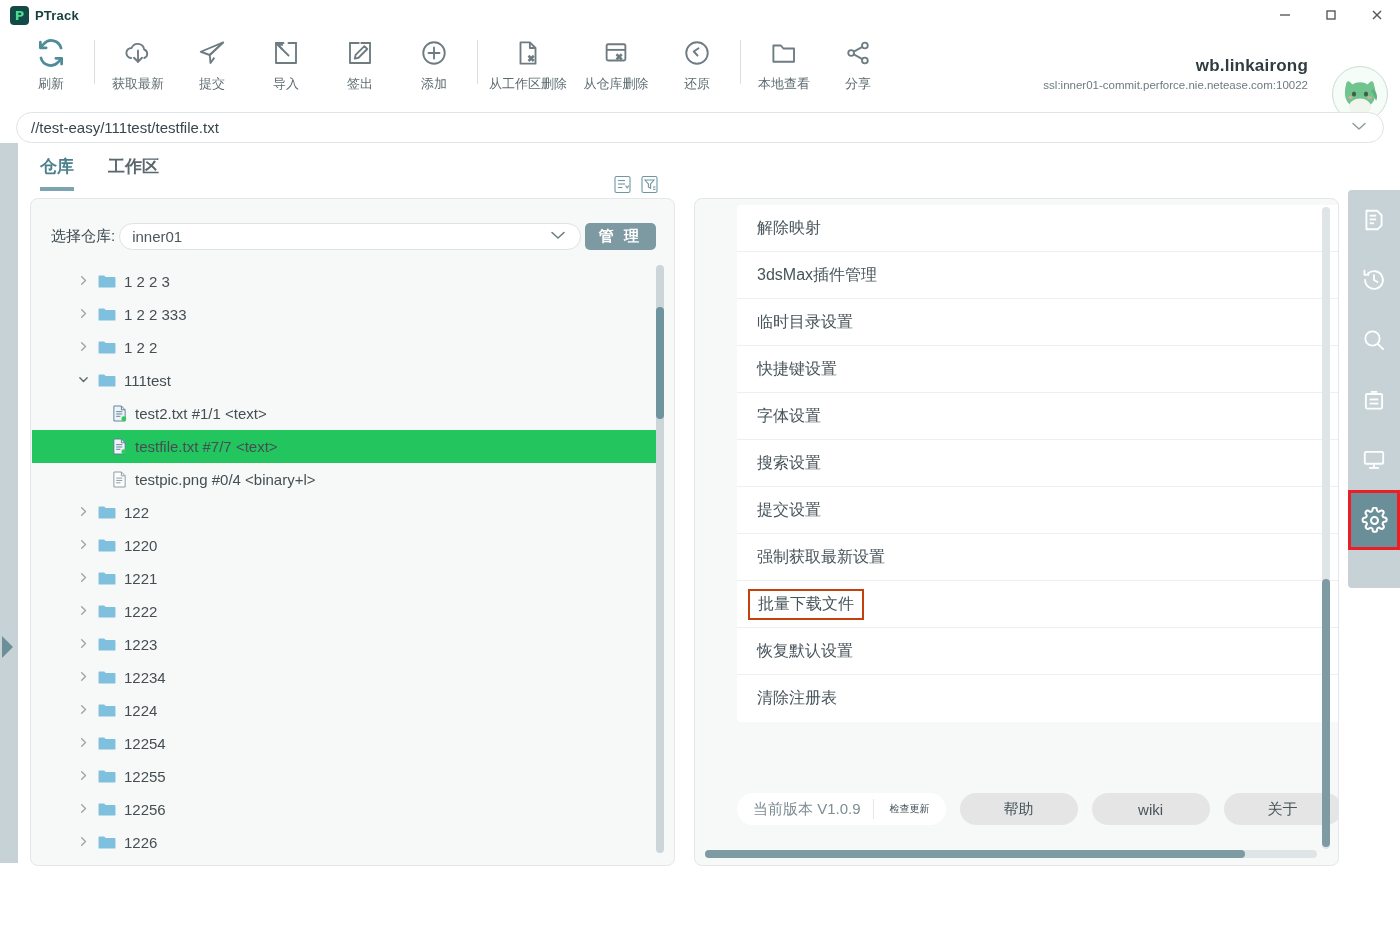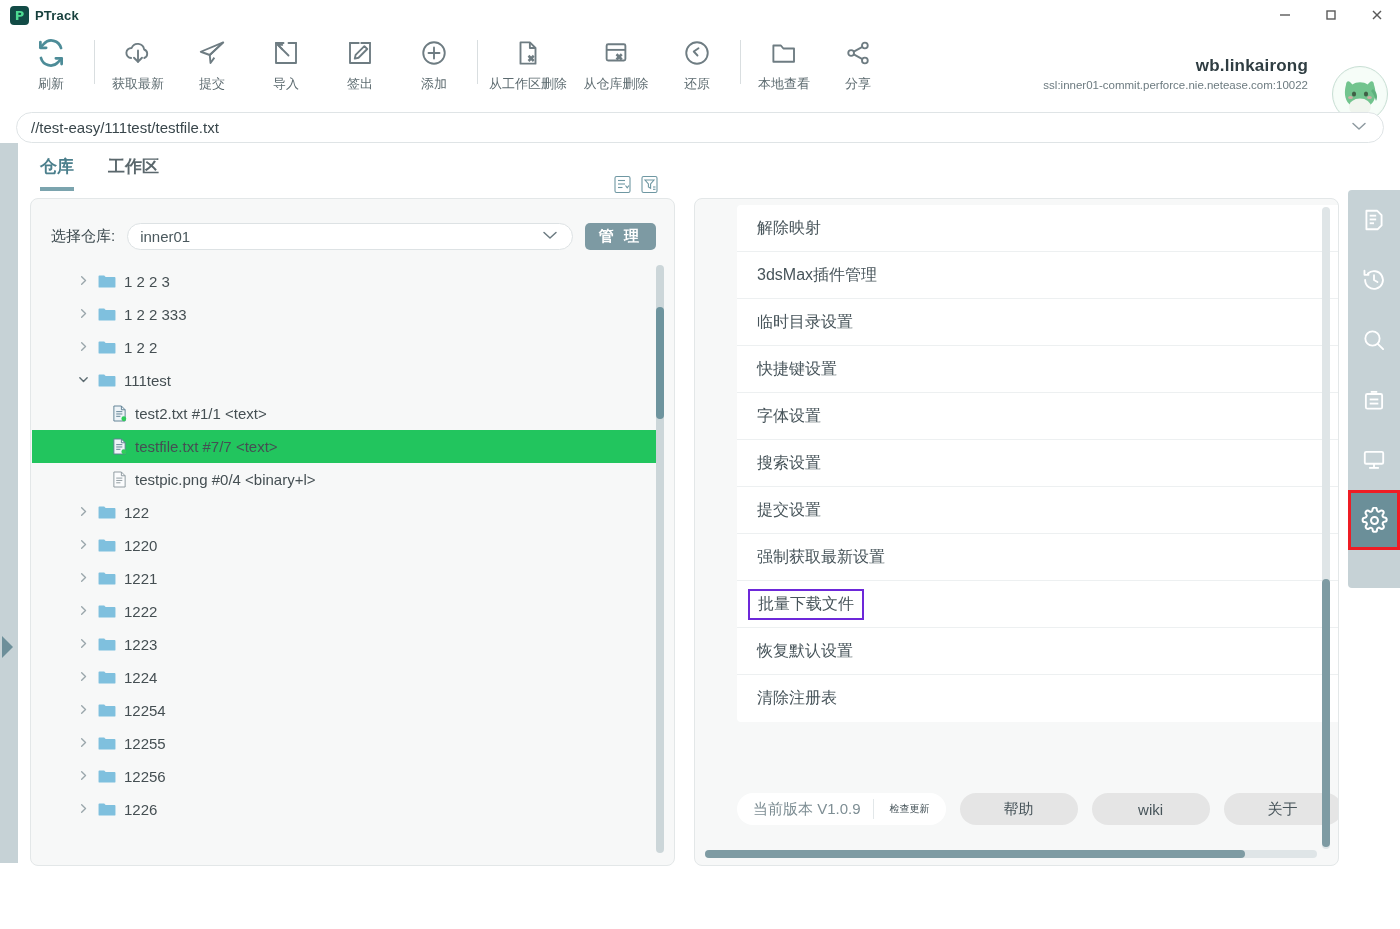--- a/index.html
+++ b/index.html
@@ -82,21 +82,21 @@
     width: 0; height: 0;
     border-top: 11px solid transparent; border-bottom: 11px solid transparent;
     border-left: 11px solid #6d8f9a;
   }
 
   
   .tree-panel {
     position: absolute; left: 30px; top: 198px; width: 645px; height: 668px;
     background: #f7f8f8; border: 1px solid #e3e7e8; border-radius: 8px;
   }
-  .repo-row { display: flex; align-items: center; gap: 12px; padding: 24px 18px 12px 20px; }
+  .repo-row { display: flex; align-items: center; gap: 4px; padding: 24px 18px 12px 20px; }
   .repo-label { font-size: 15px; color: #3d4a4f; }
   .repo-select {
     flex: 1; height: 27px; border: 1px solid #dde2e4; border-radius: 14px;
     background: #fff; display: flex; align-items: center; padding: 0 12px;
     font-size: 15px; color: #4a585d;
   }
   .repo-select .chev { margin-left: auto; color: #6b7a80; }
   .manage-btn {
     background: #7d9aa3; color: #fff; font-size: 15px; font-weight: bold;
     border-radius: 5px; padding: 4px 14px; letter-spacing: 3px;
@@ -135,21 +135,21 @@
   .settings-card {
     position: absolute; left: 42px; top: 6px; width: 620px; background: #fff;
     border-radius: 4px;
   }
   .srow {
     height: 47px; display: flex; align-items: center; padding-left: 20px;
     font-size: 16px; color: #47545a; border-bottom: 1px solid #edf0f1;
   }
   .srow:last-child { border-bottom: none; }
   .srow .boxed {
-    border: 2px solid #6d28d9; padding: 3px 8px; margin-left: -9px;
+    border: 2px solid #c2410c; padding: 3px 8px; margin-left: -9px;
   }
 
   .footer-row {
     position: absolute; left: 42px; top: 590px; width: 620px; height: 40px;
     display: flex; align-items: center; gap: 14px;
   }
   .verpill {
     display: flex; align-items: center; height: 32px; background: #fff;
     border-radius: 16px; overflow: hidden;
   }
@@ -558,20 +558,31 @@
       </div>
       <div class="tnode">
         <span class="caret"><svg viewBox="0 0 12 12" width="11" height="11" fill="none" stroke="currentColor" stroke-width="1.5" stroke-linecap="round" stroke-linejoin="round">
             <polyline points="4 2 8.2 6 4 10"></polyline>
           </svg></span>
         <span style="display: flex; align-items: center;">
           <svg class="fold" viewBox="0 0 20 16">
             <path d="M0.6 2.2a1 1 0 0 1 1-1h5.3l1.6 1.9h9.9a1 1 0 0 1 1 1v9.7a1 1 0 0 1-1 1H1.6a1 1 0 0 1-1-1z" fill="#7fc0de"></path>
           </svg>
         </span>
+        <span>12234</span>
+      </div>
+      <div class="tnode">
+        <span class="caret"><svg viewBox="0 0 12 12" width="11" height="11" fill="none" stroke="currentColor" stroke-width="1.5" stroke-linecap="round" stroke-linejoin="round">
+            <polyline points="4 2 8.2 6 4 10"></polyline>
+          </svg></span>
+        <span style="display: flex; align-items: center;">
+          <svg class="fold" viewBox="0 0 20 16">
+            <path d="M0.6 2.2a1 1 0 0 1 1-1h5.3l1.6 1.9h9.9a1 1 0 0 1 1 1v9.7a1 1 0 0 1-1 1H1.6a1 1 0 0 1-1-1z" fill="#7fc0de"></path>
+          </svg>
+        </span>
         <span>1224</span>
       </div>
       <div class="tnode">
         <span class="caret"><svg viewBox="0 0 12 12" width="11" height="11" fill="none" stroke="currentColor" stroke-width="1.5" stroke-linecap="round" stroke-linejoin="round">
             <polyline points="4 2 8.2 6 4 10"></polyline>
           </svg></span>
         <span style="display: flex; align-items: center;">
           <svg class="fold" viewBox="0 0 20 16">
             <path d="M0.6 2.2a1 1 0 0 1 1-1h5.3l1.6 1.9h9.9a1 1 0 0 1 1 1v9.7a1 1 0 0 1-1 1H1.6a1 1 0 0 1-1-1z" fill="#7fc0de"></path>
           </svg>

